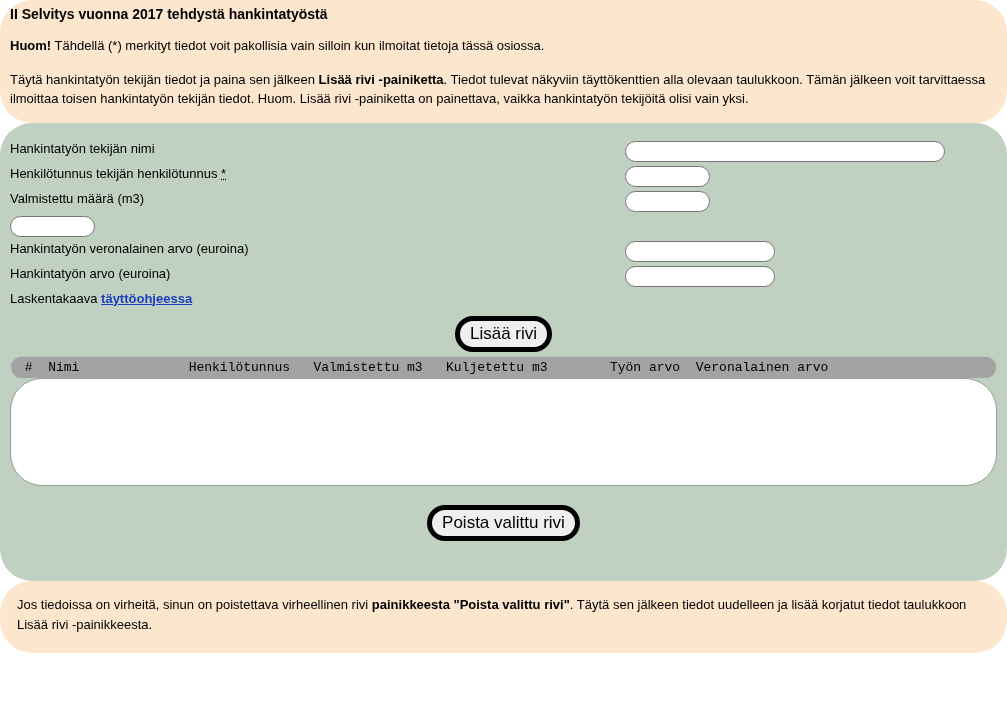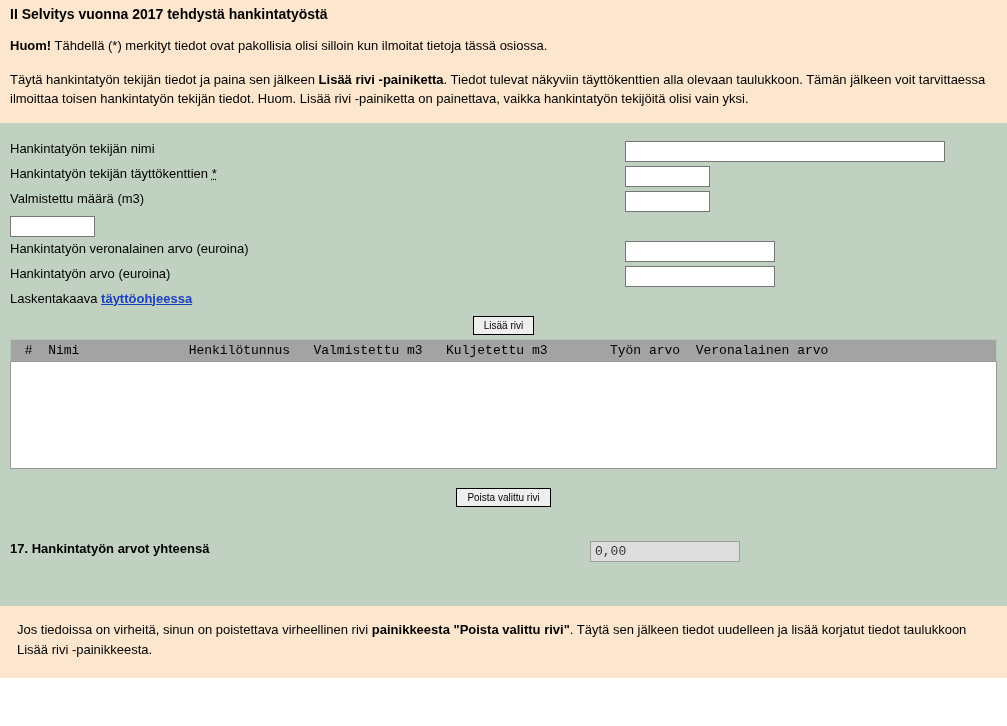--- a/index.html
+++ b/index.html
@@ -1,15 +1,15 @@
 <!DOCTYPE html>
 <html><head>
 <meta charset="utf-8">
 <style>
-  * { box-sizing: border-box; }
+  * { box-sizing: border-box; border-radius: 32px; }
   body {
     margin: 0;
     padding: 0;
     font-family: Verdana, Geneva, sans-serif;
     font-size: 13px;
     color: #000;
     background: #fff;
   }
   .page {
     width: 1007px;
@@ -62,24 +62,24 @@
     color: #1a3fbf;
     text-decoration: underline;
     font-weight: bold;
   }
   .btnrow {
     text-align: center;
     margin-top: 6px;
   }
   button.std {
     background: #efefef;
-    border: 1px solid #000000;
+    border: 5px solid #000000;
     padding: 3px 10px;
     font-family: inherit;
-    font-size: 10px;
+    font-size: 17px;
     cursor: pointer;
   }
   .tablehead {
     background: #a3a3a3;
     font-family: "Courier New", monospace;
     font-size: 13px;
     padding: 3px 6px;
     white-space: pre;
     border: 1px solid #b9c7ba;
     border-bottom: none;
@@ -119,37 +119,37 @@
   }
 </style>
 </head>
 <body>
 
 <div class="page">
 
   <div class="banner">
     <h2>II Selvitys vuonna 2017 tehdystä hankintatyöstä</h2>
     <p>
-      <b>Huom!</b><span> Tähdellä (*) merkityt tiedot ovat pakollisia olisi silloin kun ilmoitat tietoja tässä osiossa.</span>
+      <b>Huom!</b><span> Tähdellä (*) merkityt tiedot voit pakollisia vain silloin kun ilmoitat tietoja tässä osiossa.</span>
     </p>
     <p>
       <span>Täytä hankintatyön tekijän tiedot ja paina sen jälkeen </span><b>Lisää rivi -painiketta</b><span>. Tiedot tulevat näkyviin täyttökenttien alla olevaan taulukkoon. Tämän jälkeen voit tarvittaessa ilmoittaa toisen hankintatyön tekijän tiedot. Huom. Lisää rivi -painiketta on painettava, vaikka hankintatyön tekijöitä olisi vain yksi.</span>
     </p>
   </div>
 
   <div class="formarea">
 
     <div class="row">
       <div class="lbl">Hankintatyön tekijän nimi</div>
       <div class="val"><input type="text" class="w-lg" value="" style=""></div>
     </div>
 
     <div class="row">
       <div class="lbl">
-        <span>Hankintatyön tekijän täyttökenttien </span><span class="ast">*</span>
+        <span>Henkilötunnus tekijän henkilötunnus </span><span class="ast">*</span>
       </div>
       <div class="val"><input type="text" class="w-smm" value="" style=""></div>
     </div>
 
     <div class="row">
       <div class="lbl">Valmistettu määrä (m3)</div>
       <div class="val"><input type="text" class="w-smm" value="" style=""></div>
     </div>
 
     <div class="row">
@@ -175,26 +175,20 @@
     </div>
 
     <div class="tablehead"> #  Nimi              Henkilötunnus   Valmistettu m3   Kuljetettu m3        Työn arvo  Veronalainen arvo</div>
 
     <textarea class="listbox" readonly="" style=""></textarea>
 
     <div class="btnrow" style="margin-top:16px;">
       <button class="std">Poista valittu rivi</button>
     </div>
 
-    <div class="totals">
-      <div class="row">
-        <div class="lbl">17. Hankintatyön arvot yhteensä</div>
-        <div class="val"><input type="text" readonly="" value="0,00" style=""></div>
-      </div>
-    </div>
 
   </div>
 
   <div class="footer">
     <span>Jos tiedoissa on virheitä, sinun on poistettava virheellinen rivi </span><b>painikkeesta "Poista valittu rivi"</b><span>. Täytä sen jälkeen tiedot uudelleen ja lisää korjatut tiedot taulukkoon Lisää rivi -painikkeesta.</span>
   </div>
 
 </div>
 
 </body></html>

